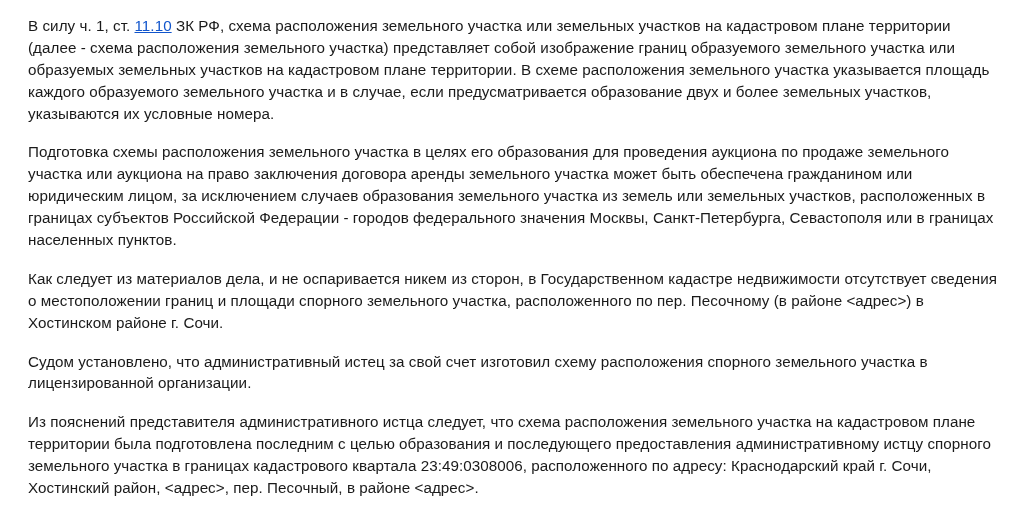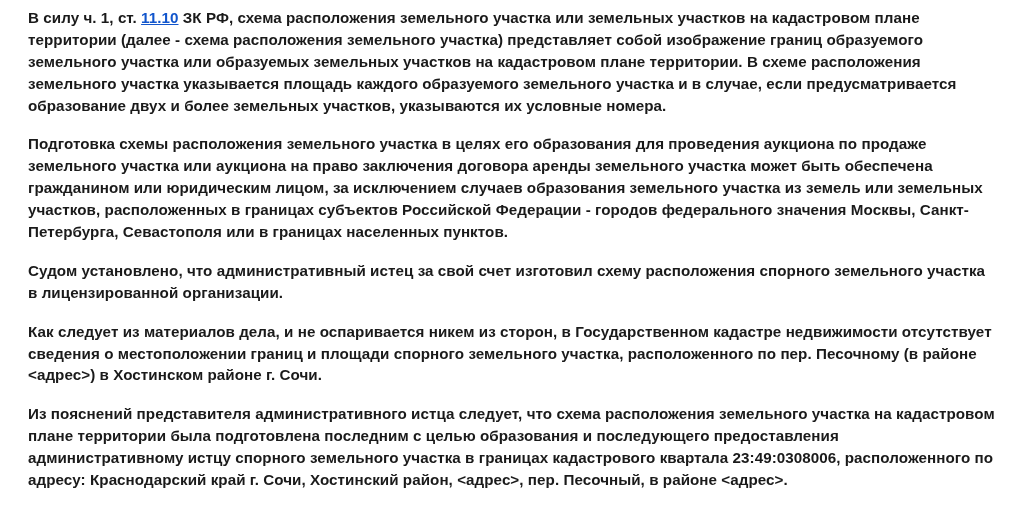--- a/index.html
+++ b/index.html
@@ -15,33 +15,32 @@
   }
   .doc {
     padding: 7px 16px 0 28px;
     box-sizing: border-box;
     width: 1014px;
   }
   .para {
     color: #1a1a1a;
     font-size: 15.2px;
     line-height: 1.44;
-    margin: 0 0 17px 0;
+    margin: 8px 0 17px 0;
     text-align: left;
     letter-spacing: 0.05px;
-    font-weight: bold;
   }
   .doc-link {
     color: #1155cc;
     text-decoration: underline;
     cursor: pointer;
   }
 </style>
 </head>
 <body>
 
 <div class="doc" id="doc-root">
     <p class="para"><span>В силу ч. 1, ст. </span><span class="doc-link">11.10</span><span> ЗК РФ, схема расположения земельного участка или земельных участков на кадастровом плане территории (далее - схема расположения земельного участка) представляет собой изображение границ образуемого земельного участка или образуемых земельных участков на кадастровом плане территории. В схеме расположения земельного участка указывается площадь каждого образуемого земельного участка и в случае, если предусматривается образование двух и более земельных участков, указываются их условные номера.</span></p>
     <p class="para"><span>Подготовка схемы расположения земельного участка в целях его образования для проведения аукциона по продаже земельного участка или аукциона на право заключения договора аренды земельного участка может быть обеспечена гражданином или юридическим лицом, за исключением случаев образования земельного участка из земель или земельных участков, расположенных в границах субъектов Российской Федерации - городов федерального значения Москвы, Санкт-Петербурга, Севастополя или в границах населенных пунктов.</span></p>
+    <p class="para"><span>Как следует из материалов дела, и не оспаривается никем из сторон, в Государственном кадастре недвижимости отсутствует сведения о местоположении границ и площади спорного земельного участка, расположенного по пер. Песочному (в районе &lt;адрес&gt;) в Хостинском районе г. Сочи.</span></p>
     <p class="para"><span>Судом установлено, что административный истец за свой счет изготовил схему расположения спорного земельного участка в лицензированной организации.</span></p>
-    <p class="para"><span>Как следует из материалов дела, и не оспаривается никем из сторон, в Государственном кадастре недвижимости отсутствует сведения о местоположении границ и площади спорного земельного участка, расположенного по пер. Песочному (в районе &lt;адрес&gt;) в Хостинском районе г. Сочи.</span></p>
     <p class="para"><span>Из пояснений представителя административного истца следует, что схема расположения земельного участка на кадастровом плане территории была подготовлена последним с целью образования и последующего предоставления административному истцу спорного земельного участка в границах кадастрового квартала 23:49:0308006, расположенного по адресу: Краснодарский край г. Сочи, Хостинский район, &lt;адрес&gt;, пер. Песочный, в районе &lt;адрес&gt;.</span></p>
   </div>
 
 </body></html>

